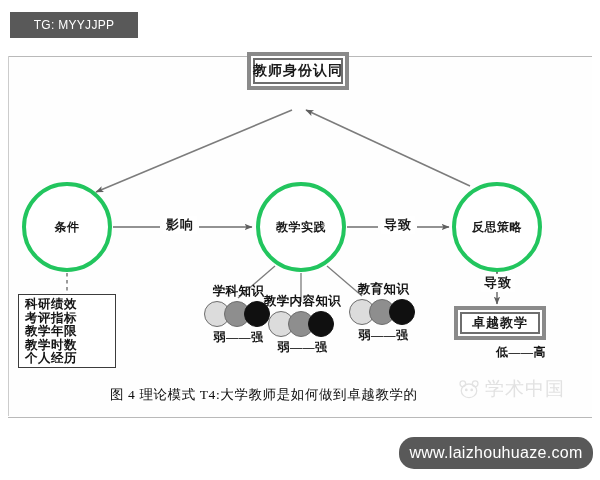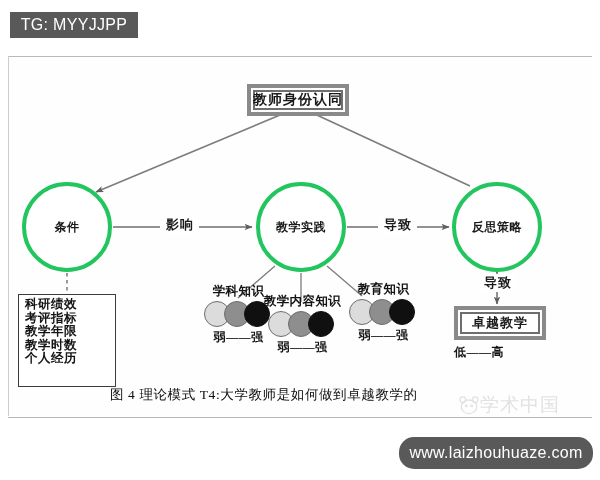--- a/index.html
+++ b/index.html
@@ -15,21 +15,21 @@
   
   .wm-chip{
     position:absolute;
     background:#595959;
     color:#ffffff;
     font-family:"Liberation Sans","DejaVu Sans",sans-serif;
     letter-spacing:.3px;
     display:flex;align-items:center;justify-content:center;
     white-space:nowrap;
   }
-  #wm-top{left:10px;top:12px;width:128px;height:26px;font-size:16px;}
+  #wm-top{left:10px;top:12px;width:128px;height:26px;font-size:12px;}
   #wm-bottom{left:399px;top:437px;width:194px;height:32px;font-size:16px;border-radius:15px;}
 
   
   #figure-frame{
     position:absolute;left:8px;top:56px;width:584px;height:360px;
     border-top:1px solid #b9b9b9;
     border-bottom:1px solid #b9b9b9;
     background:#fefefe;
   }
   #frame-left-rule{position:absolute;left:8px;top:56px;width:1px;height:360px;background:#cccccc;}
@@ -40,21 +40,21 @@
   
   .node{position:absolute;box-sizing:border-box;}
 
   .hbox{
     background:#ffffff;
     border:4px solid #8a8a8a;
     box-shadow:inset 0 0 0 2px #ffffff, inset 0 0 0 4px #6e6e6e;
     display:flex;align-items:center;justify-content:center;
     color:#1a1a1a;font-weight:bold;letter-spacing:1px;
   }
-  #node-identity{left:247px;top:84px;width:102px;height:32px;font-size:14px;}
+  #node-identity{left:247px;top:52px;width:102px;height:38px;font-size:14px;}
   #node-excellence{left:454px;top:306px;width:92px;height:34px;font-size:13px;}
 
   .circle{
     border-radius:50%;
     border:4px solid #22c55e;
     background:#ffffff;
     display:flex;align-items:center;justify-content:center;
     color:#1a1a1a;font-weight:bold;letter-spacing:.5px;
     font-size:12px;
   }
@@ -68,21 +68,21 @@
     letter-spacing:1px;white-space:nowrap;background:#ffffff;padding:0 3px;
   }
   #label-influence{left:163px;top:216px;}
   #label-cause{left:381px;top:216px;}
   #label-cause2{left:481px;top:274px;}
 
   
   #conditions-list{
     position:absolute;left:18px;top:294px;width:86px;
     border:1px solid #3c3c3c;background:#ffffff;
-    padding:3px 4px 20px 6px;
+    padding:3px 4px 1px 6px;
   }
   #conditions-list .li{
     font-size:12.5px;font-weight:bold;color:#141414;
     line-height:13.6px;letter-spacing:.5px;white-space:nowrap;
   }
 
   
   .kgroup{position:absolute;width:105px;text-align:center;}
   #kgroup-0{left:186px;top:284px;}
   #kgroup-1{left:250px;top:294px;}
@@ -100,35 +100,35 @@
   .dot.d0{left:18px;background:#dcdcdc;}
   .dot.d1{left:38px;background:#8e8e8e;}
   .dot.d2{left:58px;background:#101010;border-color:#101010;}
   .kscale{
     font-size:12px;font-weight:bold;color:#141414;margin-top:2px;
     letter-spacing:.5px;white-space:nowrap;
   }
 
   
   #excellence-scale{
-    position:absolute;left:454px;top:344px;width:92px;text-align:left;
+    position:absolute;left:454px;top:344px;width:92px;text-align:right;
     font-size:12px;font-weight:bold;color:#141414;letter-spacing:.5px;
   }
 
   
   #figure-caption{
     position:absolute;left:110px;top:386px;width:380px;
     font-size:13.5px;font-weight:normal;color:#0d0d0d;
     letter-spacing:.6px;white-space:nowrap;
   }
 
   
   #site-watermark{
-    position:absolute;left:458px;top:392px;
-    display:flex;align-items:center;
+    position:absolute;left:458px;top:376px;
+    display:flex;align-items:center;gap:5px;
     color:#e2e2e2;font-family:"Liberation Sans","DejaVu Sans",sans-serif;
     font-size:19px;letter-spacing:1px;
   }
   #site-watermark .wm-logo{
     width:22px;height:20px;display:block;
   }
 </style>
 </head>
 <body>
 

